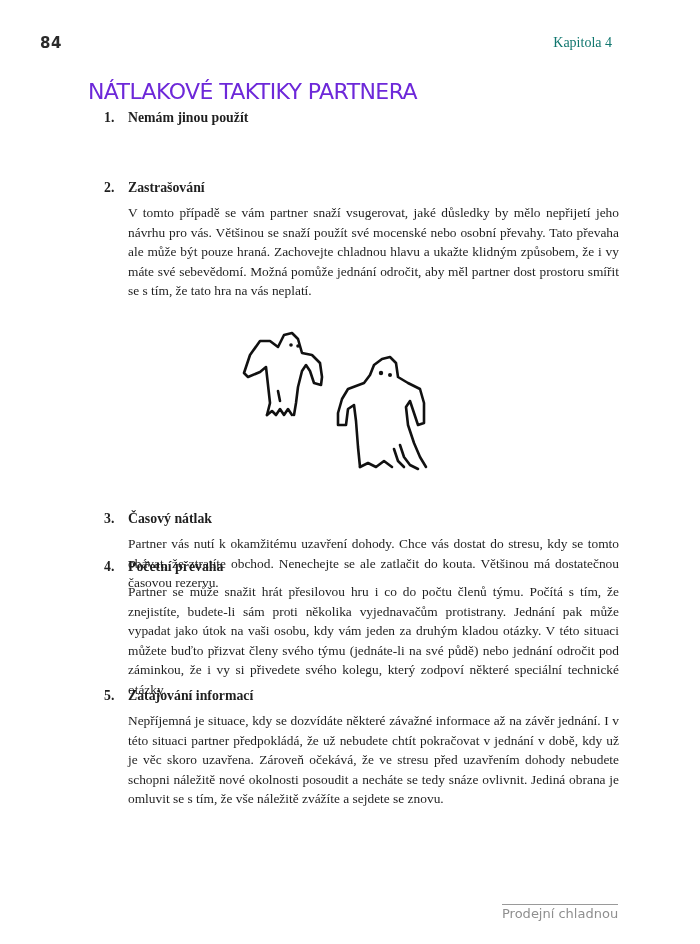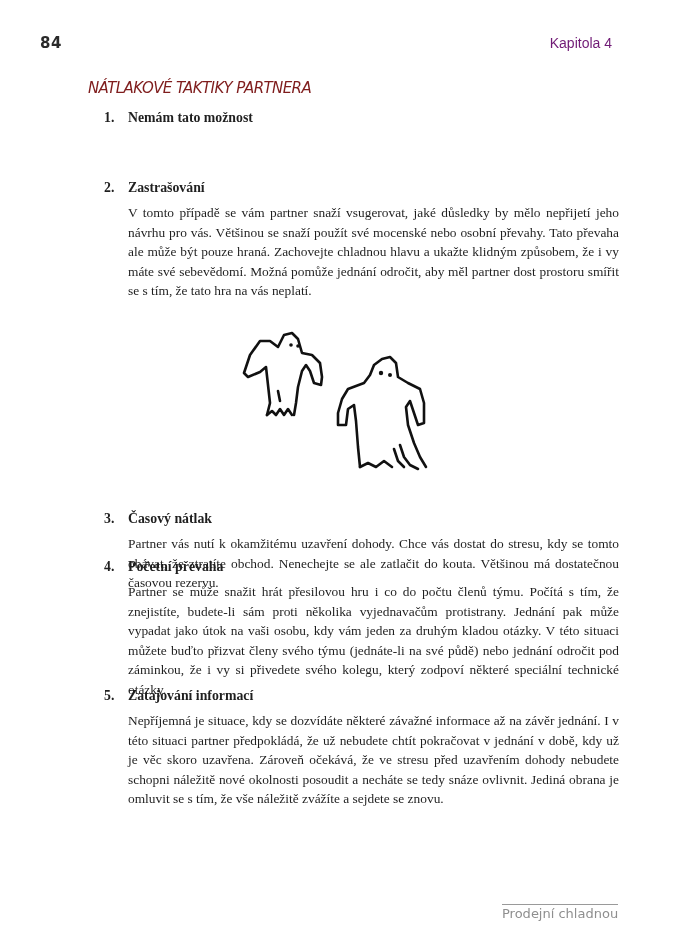--- a/index.html
+++ b/index.html
@@ -21,34 +21,33 @@
     font-family: "DejaVu Sans", sans-serif;
     font-weight: bold;
     font-size: 15px;
     color: #2a2a2a;
     letter-spacing: 0.5px;
   }
   .chapter-label {
     position: absolute;
     right: 88px;
     top: 35px;
-    font-family: Liberation Sans, sans-serif;
+    font-family: Liberation Serif, serif;
     font-size: 14px;
-    color: #701a75;
+    color: #0f766e;
   }
   .section-title {
     position: absolute;
     left: 88px;
     top: 79px;
     font-family: "DejaVu Sans", sans-serif;
-    font-size: 15px;
-    color: #7f1d1d;
+    font-size: 22px;
+    color: #6d28d9;
     letter-spacing: -0.6px;
     white-space: nowrap;
-    font-style: italic;
   }
   .list {
     position: absolute;
     left: 104px;
     top: 0;
     width: 514px;
     font-family: "Liberation Serif", serif;
     font-size: 13.4px;
     color: #1f1f1f;
   }
@@ -106,21 +105,21 @@
 
 <div class="page-number">84</div>
 <div class="chapter-label">Kapitola 4</div>
 
 <div class="section-title">NÁTLAKOVÉ TAKTIKY PARTNERA</div>
 
 <div class="list">
 
   <div class="item" style="top:108px;">
     <div class="item-head">
-      <span class="item-num">1.</span><span>Nemám tato možnost</span>
+      <span class="item-num">1.</span><span>Nemám jinou použít</span>
     </div>
   </div>
 
   <div class="item" style="top:178px;">
     <div class="item-head">
       <span class="item-num">2.</span><span>Zastrašování</span>
     </div>
     <div class="item-body">V tomto případě se vám partner snaží vsugerovat, jaké důsledky by mělo nepřijetí jeho návrhu pro vás. Většinou se snaží použít své mocenské nebo osobní převahy. Tato převaha ale může být pouze hraná. Zachovejte chladnou hlavu a ukažte klidným způsobem, že i vy máte své sebevědomí. Možná pomůže jednání odročit, aby měl partner dost prostoru smířit se s tím, že tato hra na vás neplatí.</div>
   </div>
 

